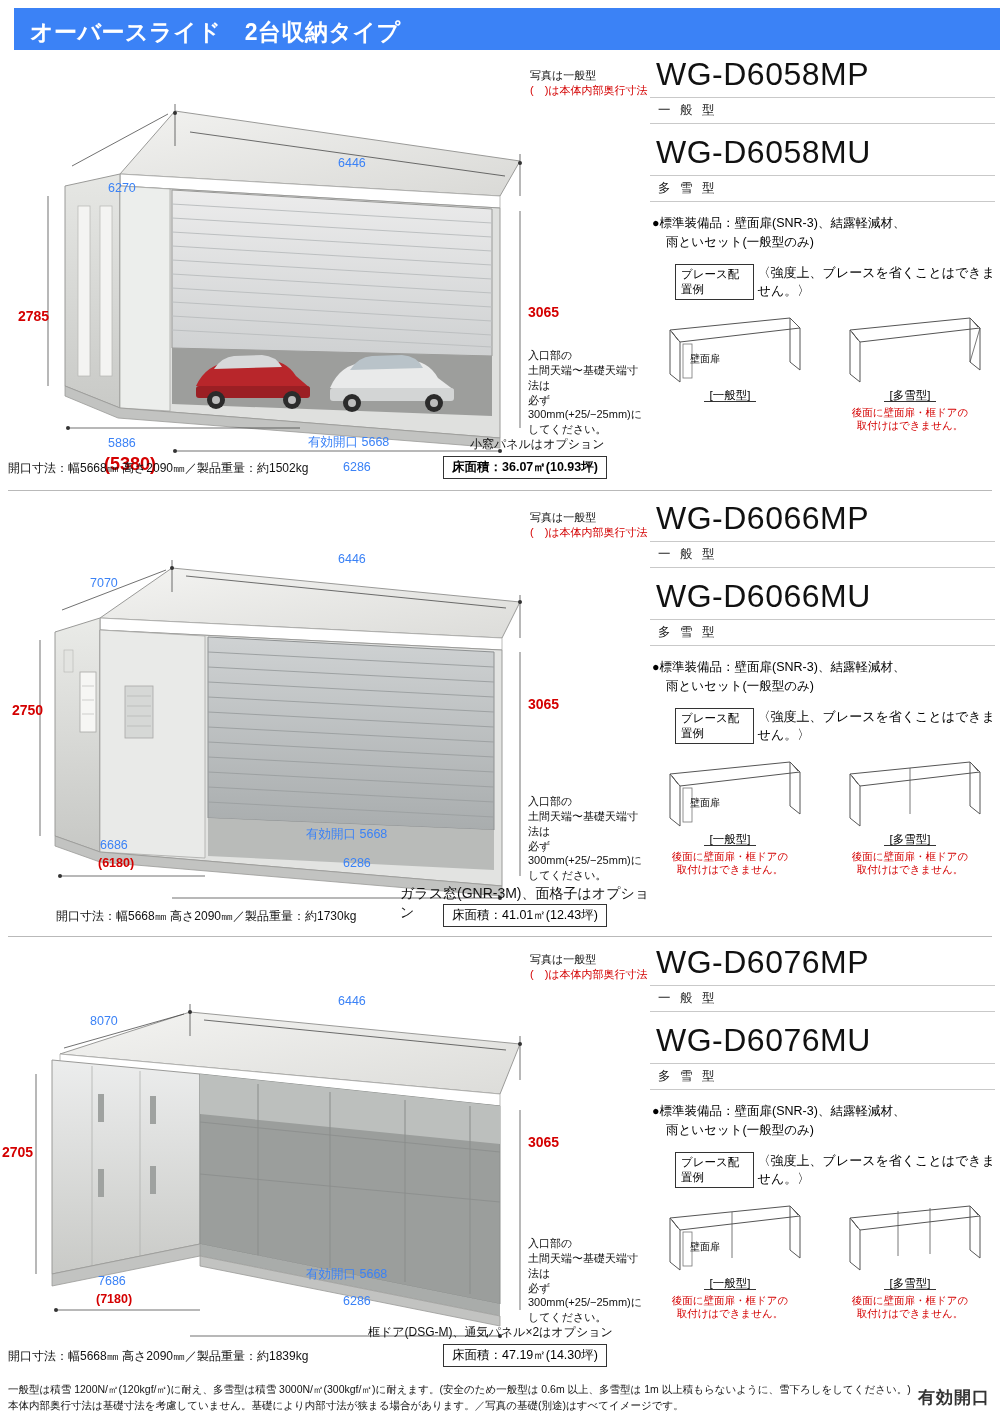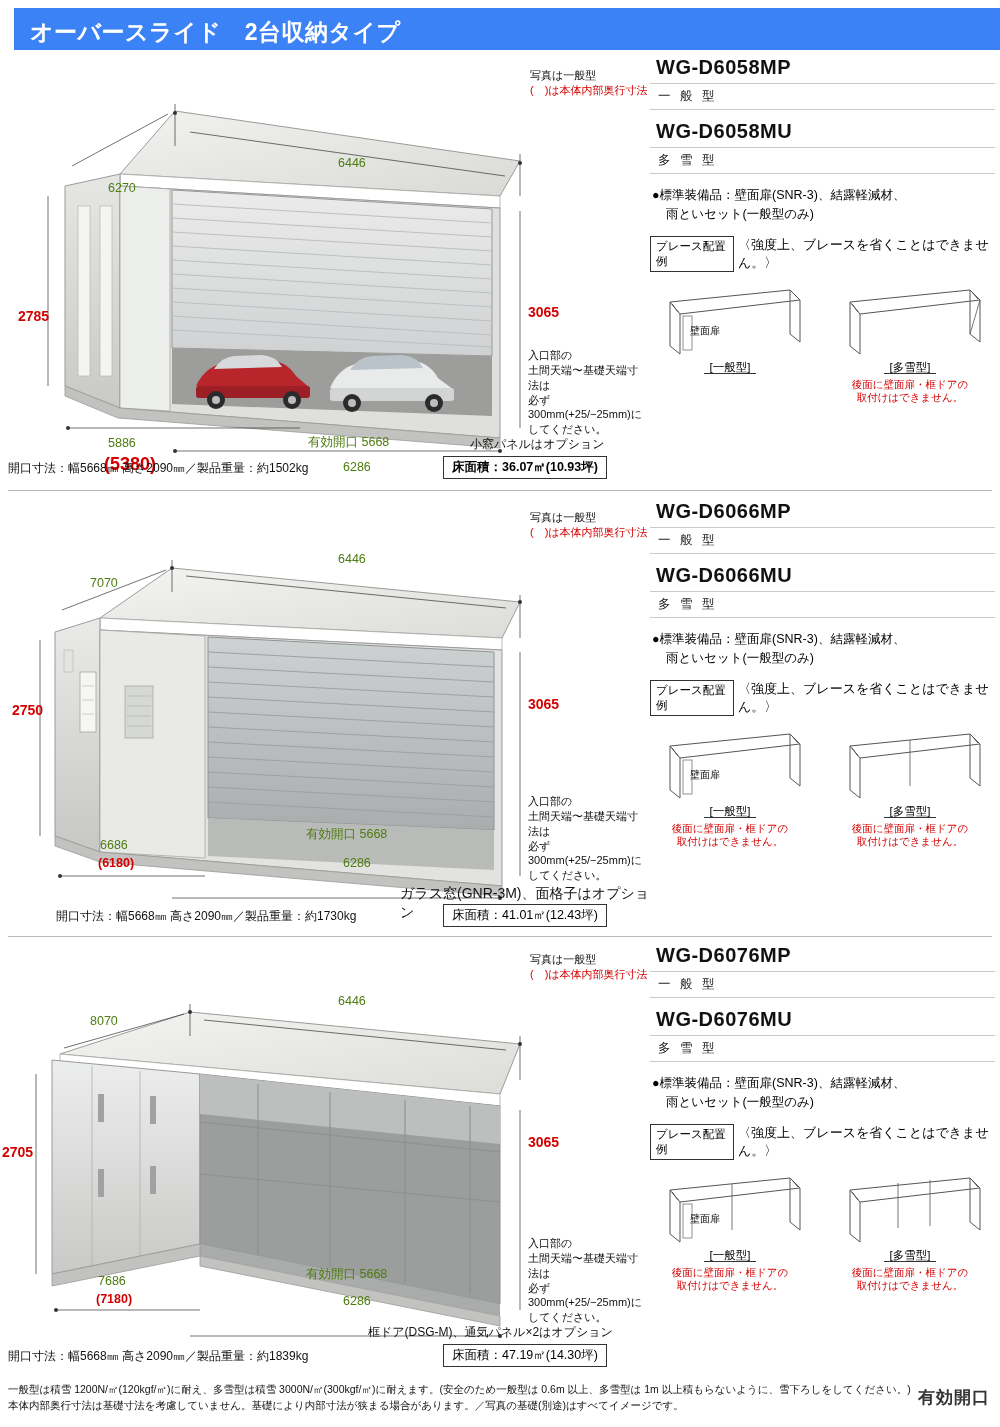--- a/index.html
+++ b/index.html
@@ -33,33 +33,33 @@
   .sec2 { top:500px; height:440px; }
   .sec3 { top:944px; height:440px; }
 
   .divider {
     position:absolute; left:8px; width:984px; height:1px; background:#b9b9b9;
   }
 
   
   .right { position:absolute; left:650px; top:0; width:345px; }
   .model-code {
-    font-size:20px; font-weight:bold; color:#111; letter-spacing:0.5px;
+    font-size:32px; font-weight:normal; color:#111; letter-spacing:0.5px;
     padding-left:6px;
   }
   .model-type {
     font-size:12.5px; color:#222; padding-left:8px; margin-top:4px; letter-spacing:3px;
   }
   .hr-thin { height:1px; background:#c9c9c9; margin-top:4px; }
   .equip {
     font-size:12.5px; line-height:1.5; margin-top:12px; padding-left:2px;
   }
   .equip .l2 { padding-left:14px; display:block; }
 
-  .brace-head { margin-top:12px; display:flex; align-items:center; }
+  .brace-head { margin-top:12px; display:flex; align-items:center;margin-left:25px; }
   .brace-label {
     border:1px solid #333; font-size:11.5px; padding:2px 5px; background:#fff;
   }
   .brace-note { font-size:13px; margin-left:4px; }
 
   .brace-row {
     margin-top:8px; display:flex; justify-content:space-between; width:340px;
   }
   .brace-cell { width:160px; text-align:center; }
   .brace-art { height:78px; position:relative; }
@@ -68,21 +68,21 @@
   }
   .brace-cap span { border-bottom:1px solid #333; padding:0 6px; }
   .brace-warn {
     font-size:10.5px; color:#d40000; line-height:1.25; margin-top:3px;
   }
   .wall-label { font-size:10px; position:absolute; }
 
   
   .illus { position:absolute; left:0; top:0; width:650px; height:440px; }
 
-  .dim { position:absolute; font-size:12.5px; color:#4d7c0f; }
+  .dim { position:absolute; font-size:12.5px; color:#3b82f6; }
   .dim-red { color:#d40000; font-weight:bold; font-size:14px; }
   .dim-red-box {
     position:absolute; color:#d40000; font-weight:bold; font-size:14px;
   }
   .note { position:absolute; font-size:11px; line-height:1.35; color:#111; }
   .note-red { color:#d40000; }
 
   .spec-line {
     position:absolute; font-size:12px; color:#111;
   }

